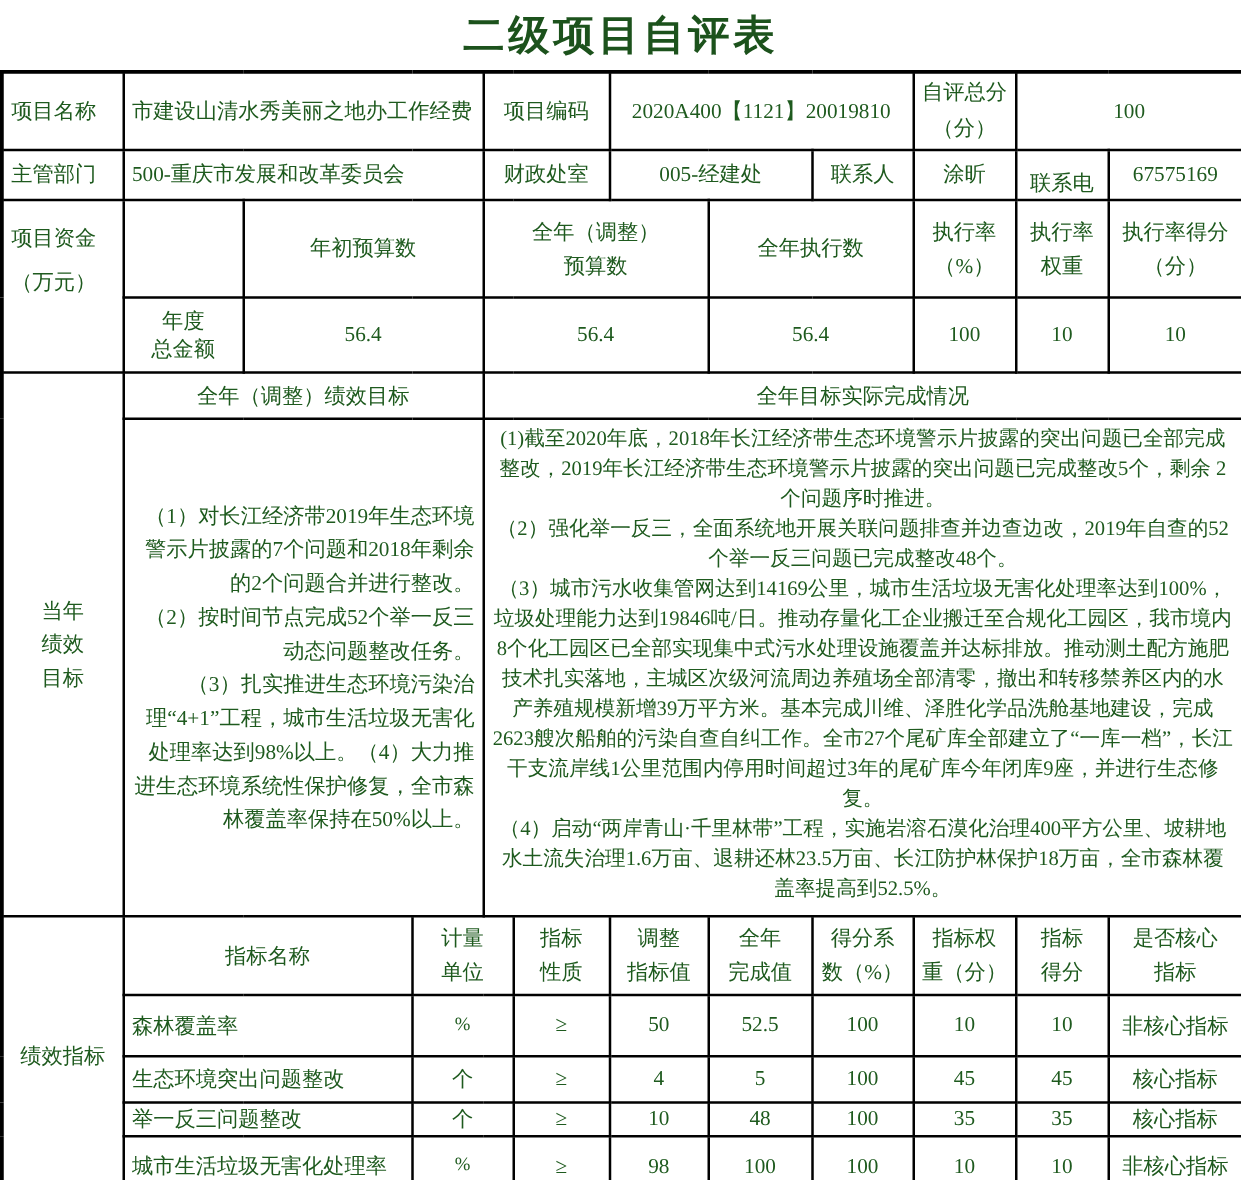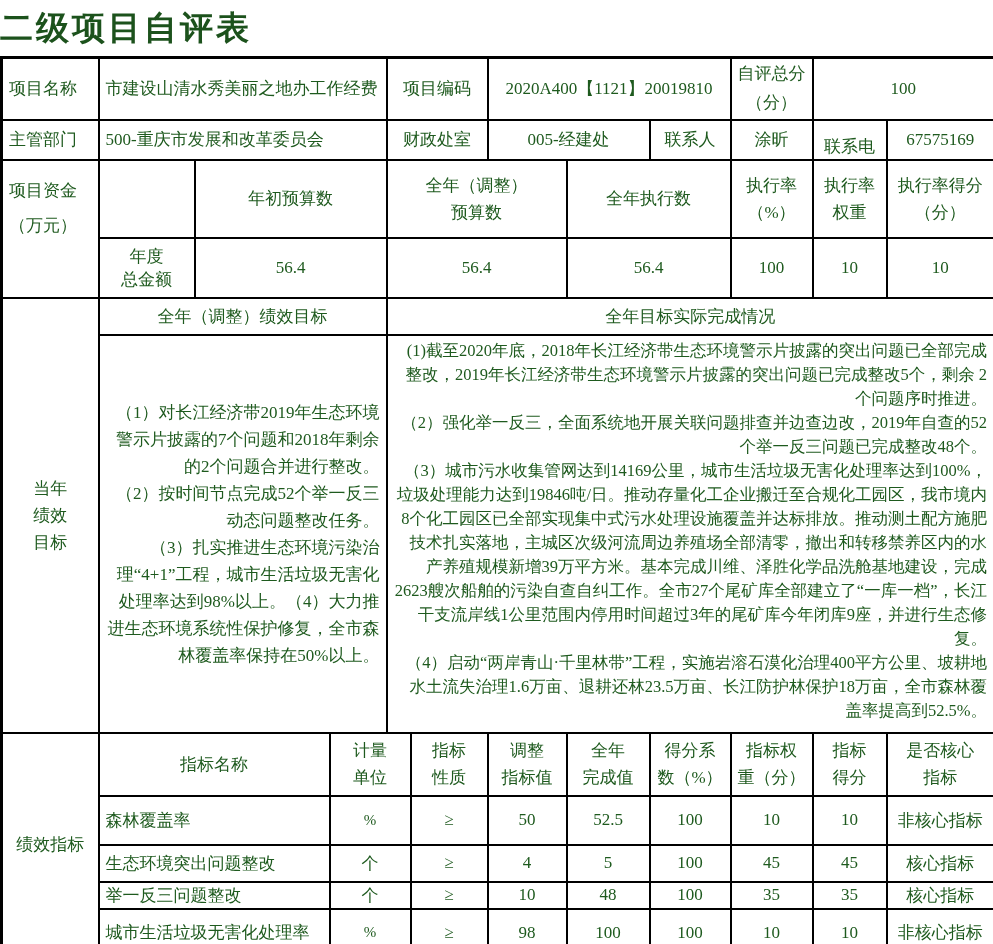--- a/index.html
+++ b/index.html
@@ -5,20 +5,21 @@
   * { margin: 0; padding: 0; box-sizing: border-box; }
   html, body {
     width: 993px; height: 944px;
     background: #ffffff;
     font-family: "Liberation Serif", "DejaVu Serif", serif;
     color: #1e5a1e;
     overflow: hidden;
   }
   .title {
     width: 993px;
+    text-align: center;
     font-size: 33px;
     font-weight: bold;
     padding-top: 6px;
     letter-spacing: 3px;
     color: #1c521c;
   }
   table.form {
     border-collapse: collapse;
     table-layout: fixed;
     width: 993px;
@@ -32,21 +33,21 @@
     vertical-align: middle;
     padding: 1px 3px;
     overflow: hidden;
     color: #1e5a1e;
   }
   .pre { white-space: pre-line; }
   .lh-lg { line-height: 1.7; margin-left: 16px; }
   .left { text-align: left; padding-left: 6px; padding-right: 6px; }
   .fund-label { vertical-align: top; text-align: left; padding-top: 12px; padding-left: 6px; line-height: 2.1; }
   .goal-cell { text-align: right; vertical-align: middle; line-height: 27px; padding: 2px 6px; }
-  .comp-cell { text-align: right; vertical-align: top; line-height: 24px; font-size: 16.5px; padding: 3px 6px 2px 6px; }
+  .comp-cell { text-align: center; vertical-align: top; line-height: 24px; font-size: 16.5px; padding: 3px 6px 2px 6px; }
   .section-vert { line-height: 1.6; }
   .phone-label { vertical-align: top; padding-top: 14px; }
   .hdr2 { line-height: 1.6; }
 </style>
 </head>
 <body>
 
 <div class="title">二级项目自评表</div>
 
 <table class="form">

